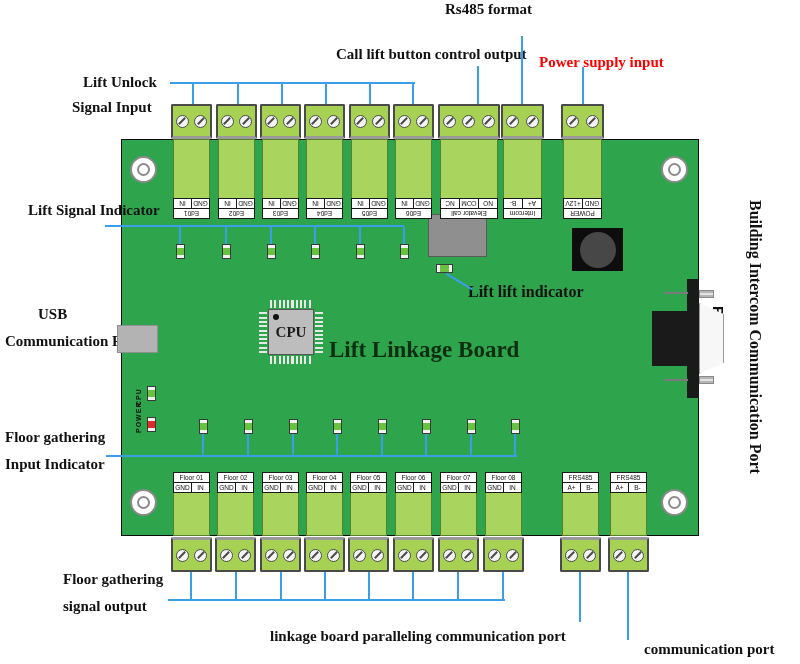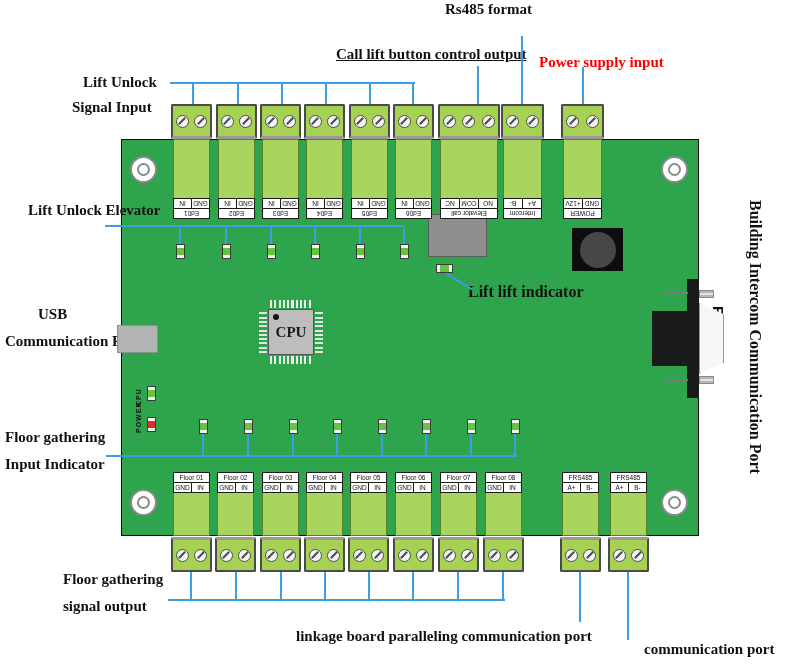--- a/index.html
+++ b/index.html
@@ -79,37 +79,38 @@
       <div class="inner"></div>
     </div>
   <div class="hole" style="left:130px;top:489px;">
       <div class="inner"></div>
     </div>
   <div class="hole" style="left:661px;top:489px;">
       <div class="inner"></div>
     </div>
 
   <div class="lbl" style="left:445px;top:1px;">Rs485 format</div>
-  <div class="lbl" style="left:336px;top:46px;text-decoration:underline;">Call lift button control output</div>
+  <div class="lbl" style="left:336px;top:46px;">Call lift button control output</div>
   <div class="lbl red" style="left:539px;top:54px;">Power supply input</div>
   <div class="lbl" style="left:83px;top:74px;">Lift Unlock</div>
   <div class="lbl" style="left:72px;top:99px;">Signal Input</div>
-  <div class="lbl" style="left:28px;top:202px;">Lift Unlock Elevator</div>
+  <div class="lbl" style="left:28px;top:202px;">Lift Signal Indicator</div>
   <div class="lbl" style="left:38px;top:306px;">USB</div>
   <div class="lbl" style="left:5px;top:333px;">Communication Port</div>
   <div class="lbl big" style="left:468px;top:283px;">Lift lift indicator</div>
   <div class="lbl" style="left:5px;top:429px;">Floor gathering</div>
   <div class="lbl" style="left:5px;top:456px;">Input Indicator</div>
   <div class="lbl" style="left:63px;top:571px;">Floor gathering</div>
   <div class="lbl" style="left:63px;top:598px;">signal output</div>
-  <div class="lbl" style="left:270px;top:628px;margin-left:26px;">linkage board paralleling communication port</div>
+  <div class="lbl" style="left:270px;top:628px;">linkage board paralleling communication port</div>
   <div class="lbl" style="left:644px;top:641px;">communication port</div>
   <div class="lbl vert big" style="left:746px;top:200px;height:300px;">Building Intercom Communication Port</div>
   <div class="lbl vert" style="left:710px;top:306px;height:70px;font-family:'Liberation Sans','DejaVu Sans',sans-serif;">Rs232</div>
 
+  <div class="boardtitle">Lift Linkage Board</div>
 
   <div class="chip">
     <div class="pins" style="left:11px;top:0;width:42px;height:8px;"></div>
     <div class="pins" style="left:11px;top:56px;width:42px;height:8px;"></div>
     <div class="pins v" style="left:0;top:11px;width:8px;height:42px;"></div>
     <div class="pins v" style="left:56px;top:11px;width:8px;height:42px;"></div>
     <div class="bodyc">
         <span>CPU</span>
       </div>
     <div class="dot"></div>

